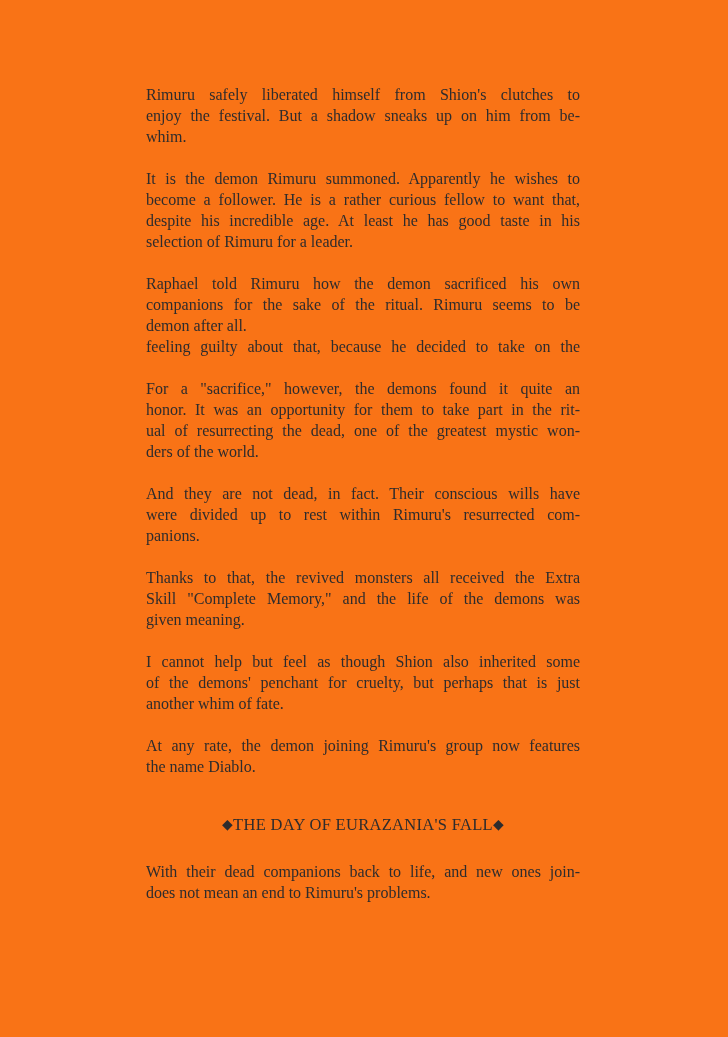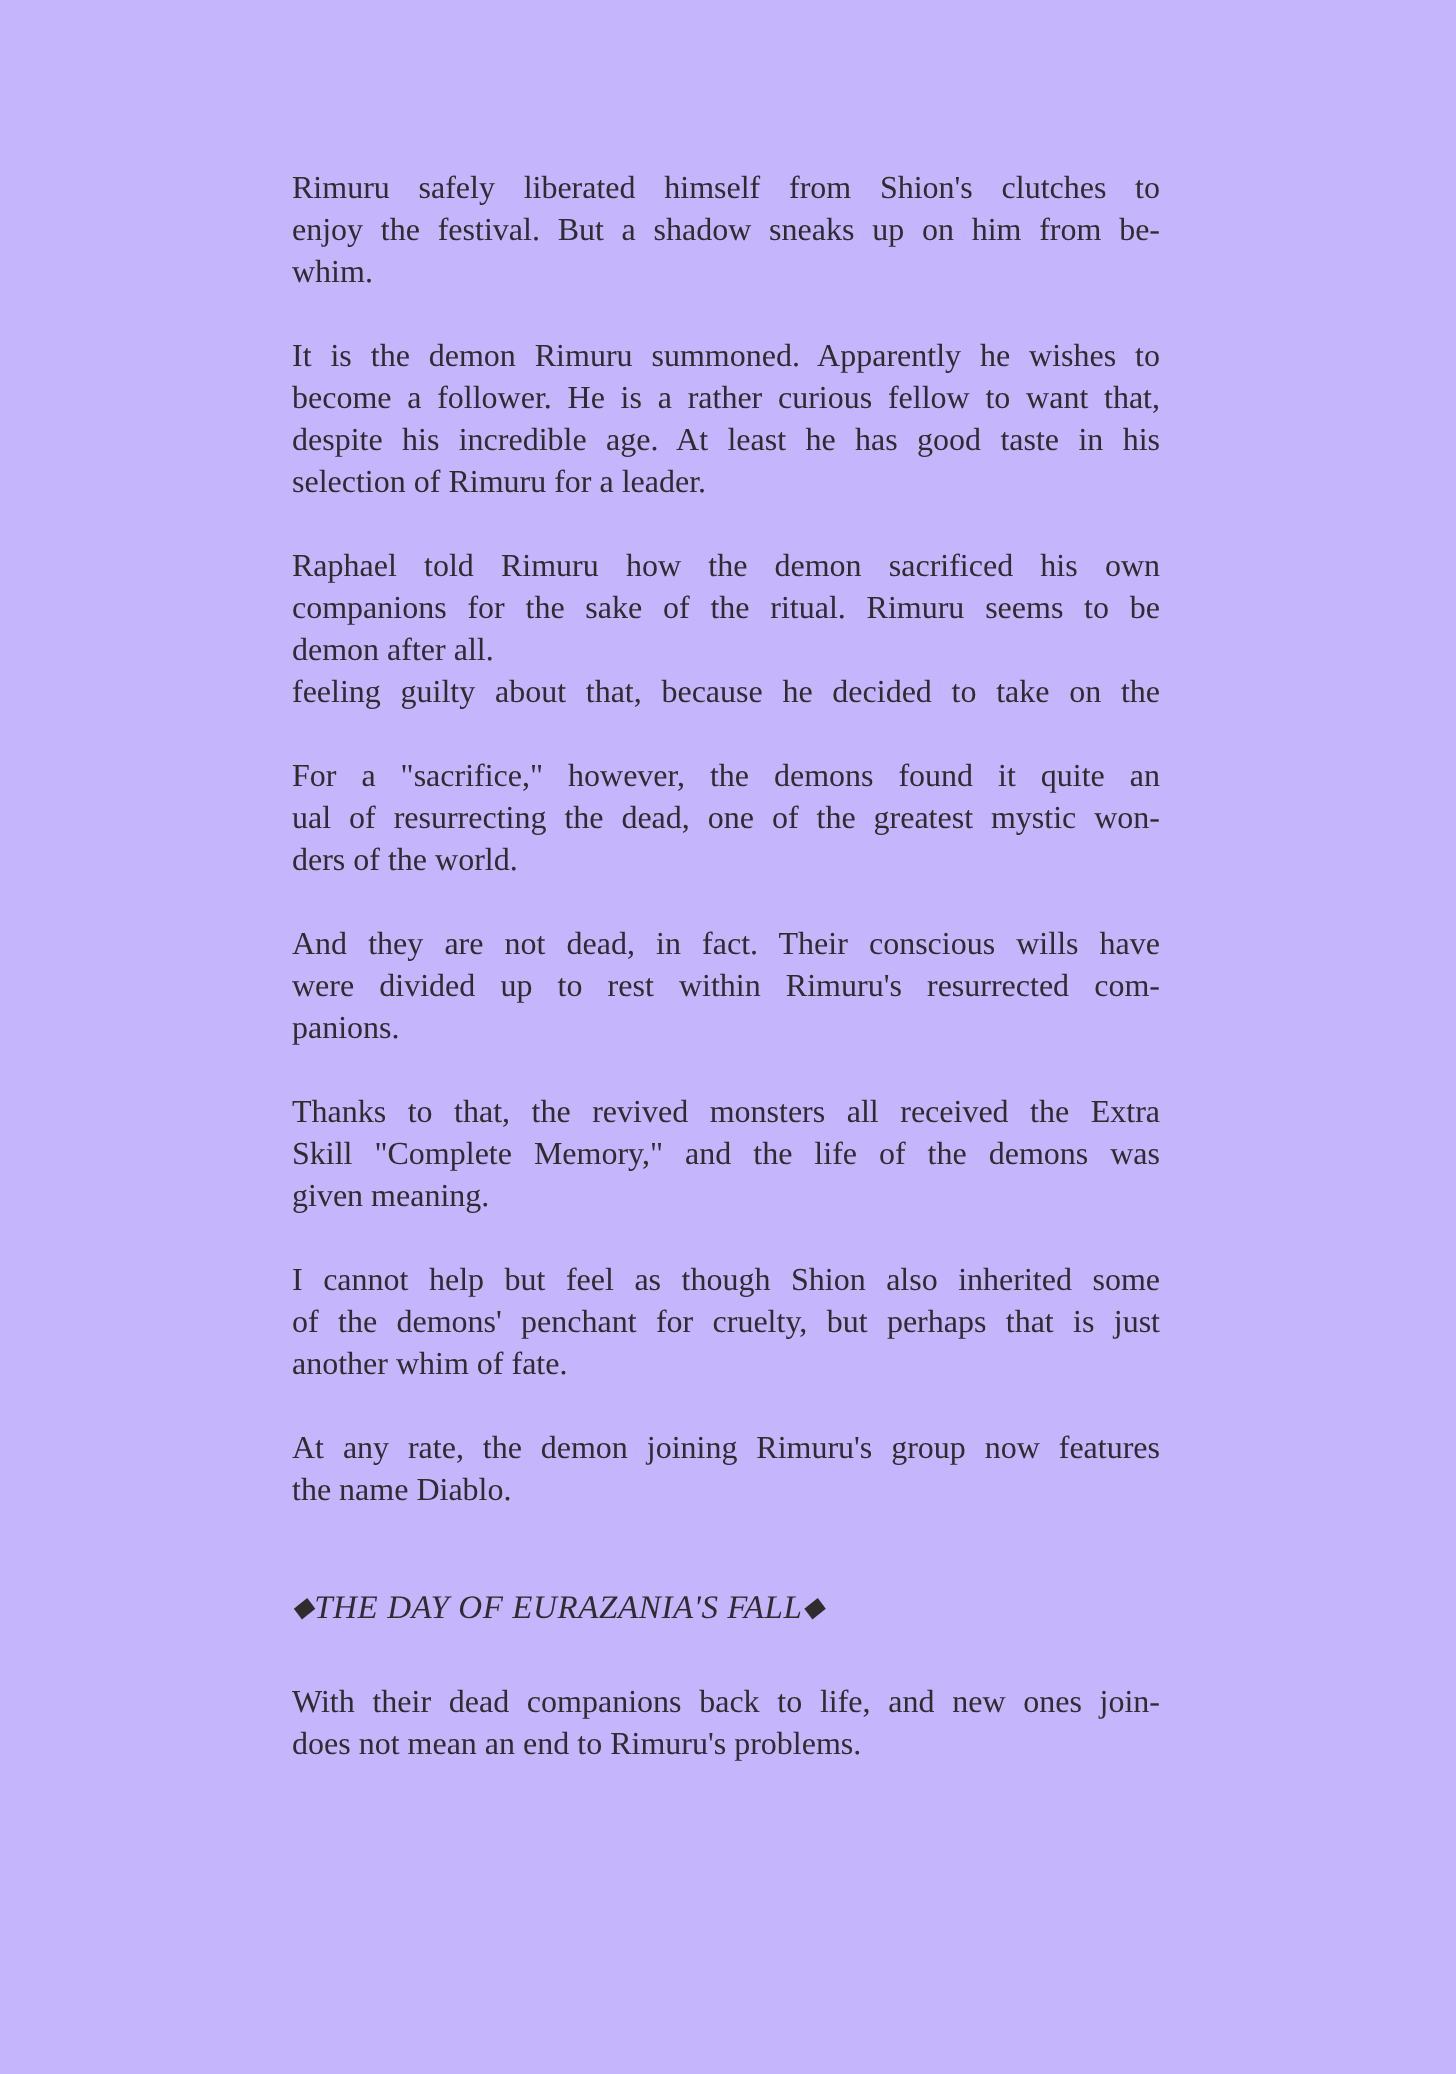--- a/index.html
+++ b/index.html
@@ -30,38 +30,37 @@
   .line {
     text-align: justify;
     text-align-last: justify;
   }
   .line.last {
     text-align-last: left;
   }
   .section-heading {
     margin: 37px 0 25px 0;
     padding: 0;
-    text-align: left;
+    text-align: center;
     font-size: 16.5px;
     line-height: 21px;
     font-weight: normal;
     letter-spacing: 0.3px;
     white-space: nowrap;
-    font-style: italic;
   }
   .section-heading .diamond {
     font-size: 14px;
     position: relative;
     top: -1px;
   }
 </style>
 </head>
 <body>
 
-<div class="page" style="background: #c4b5fd;">
+<div class="page" style="background: #f97316;">
   <div class="text-column" style="color: rgb(46, 44, 45);">
 
     <div id="body-paragraphs">
         <div class="para">
           <div class="line">Rimuru safely liberated himself from Shion's clutches to</div>
           <div class="line">enjoy the festival. But a shadow sneaks up on him from be-</div>
           <div class="line last">whim.</div>
         </div>
         <div class="para">
           <div class="line">It is the demon Rimuru summoned. Apparently he wishes to</div>
@@ -70,20 +69,21 @@
           <div class="line last">selection of Rimuru for a leader.</div>
         </div>
         <div class="para">
           <div class="line">Raphael told Rimuru how the demon sacrificed his own</div>
           <div class="line">companions for the sake of the ritual. Rimuru seems to be</div>
           <div class="line last">demon after all.</div>
           <div class="line">feeling guilty about that, because he decided to take on the</div>
         </div>
         <div class="para">
           <div class="line">For a "sacrifice," however, the demons found it quite an</div>
+          <div class="line">honor. It was an opportunity for them to take part in the rit-</div>
           <div class="line">ual of resurrecting the dead, one of the greatest mystic won-</div>
           <div class="line last">ders of the world.</div>
         </div>
         <div class="para">
           <div class="line">And they are not dead, in fact. Their conscious wills have</div>
           <div class="line">were divided up to rest within Rimuru's resurrected com-</div>
           <div class="line last">panions.</div>
         </div>
         <div class="para">
           <div class="line">Thanks to that, the revived monsters all received the Extra</div>

